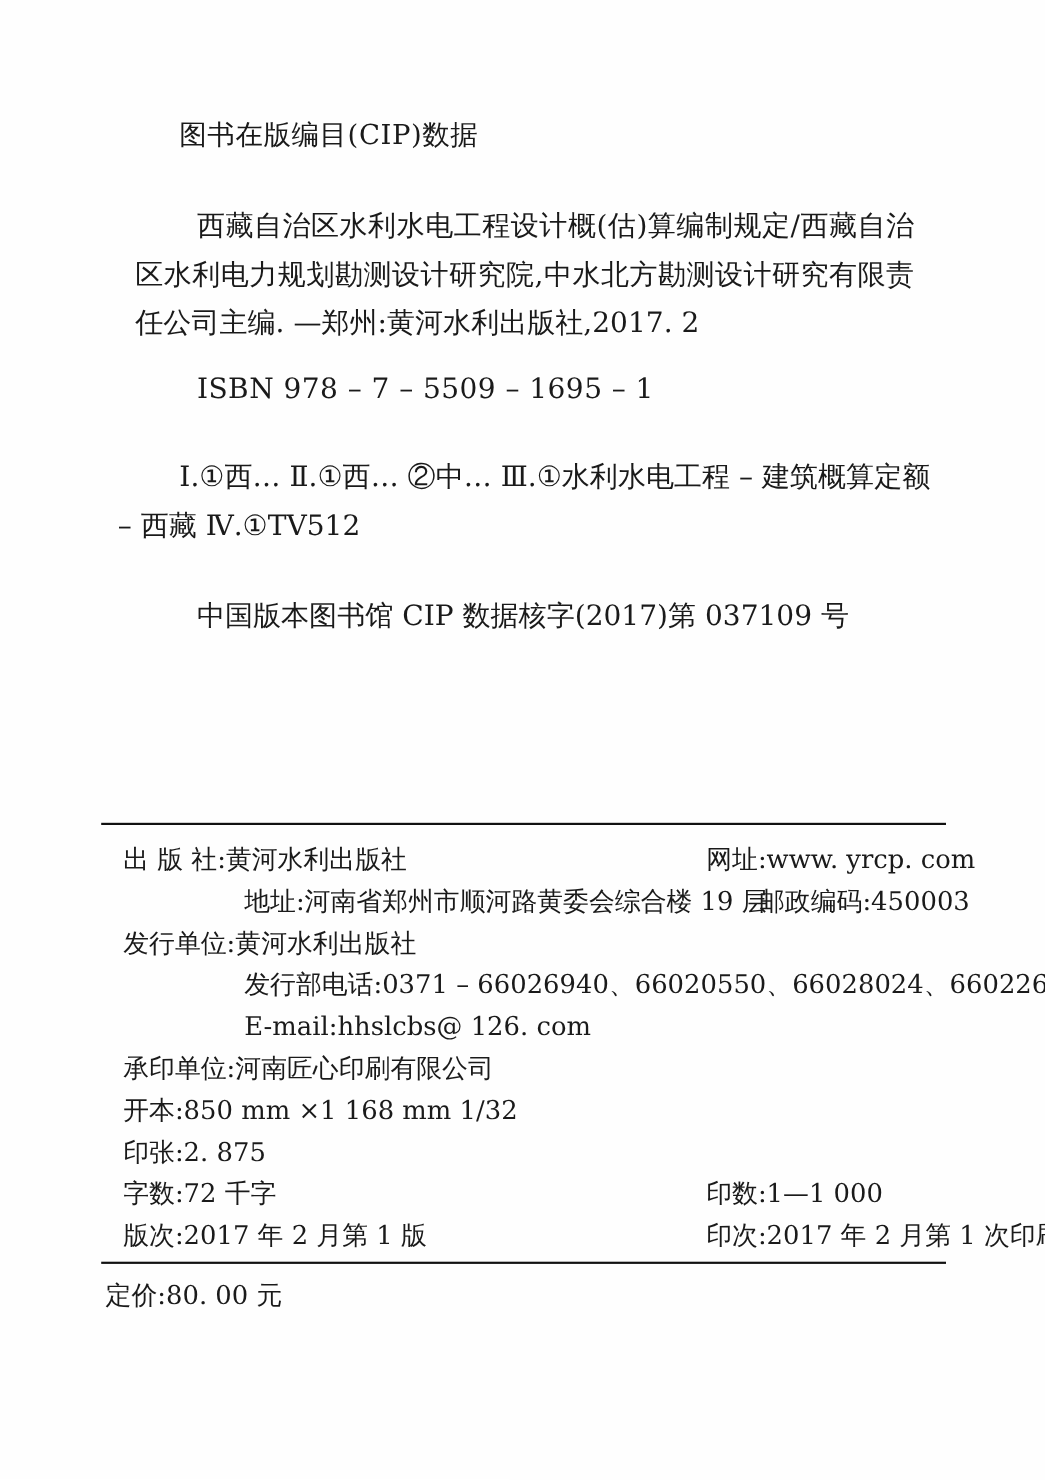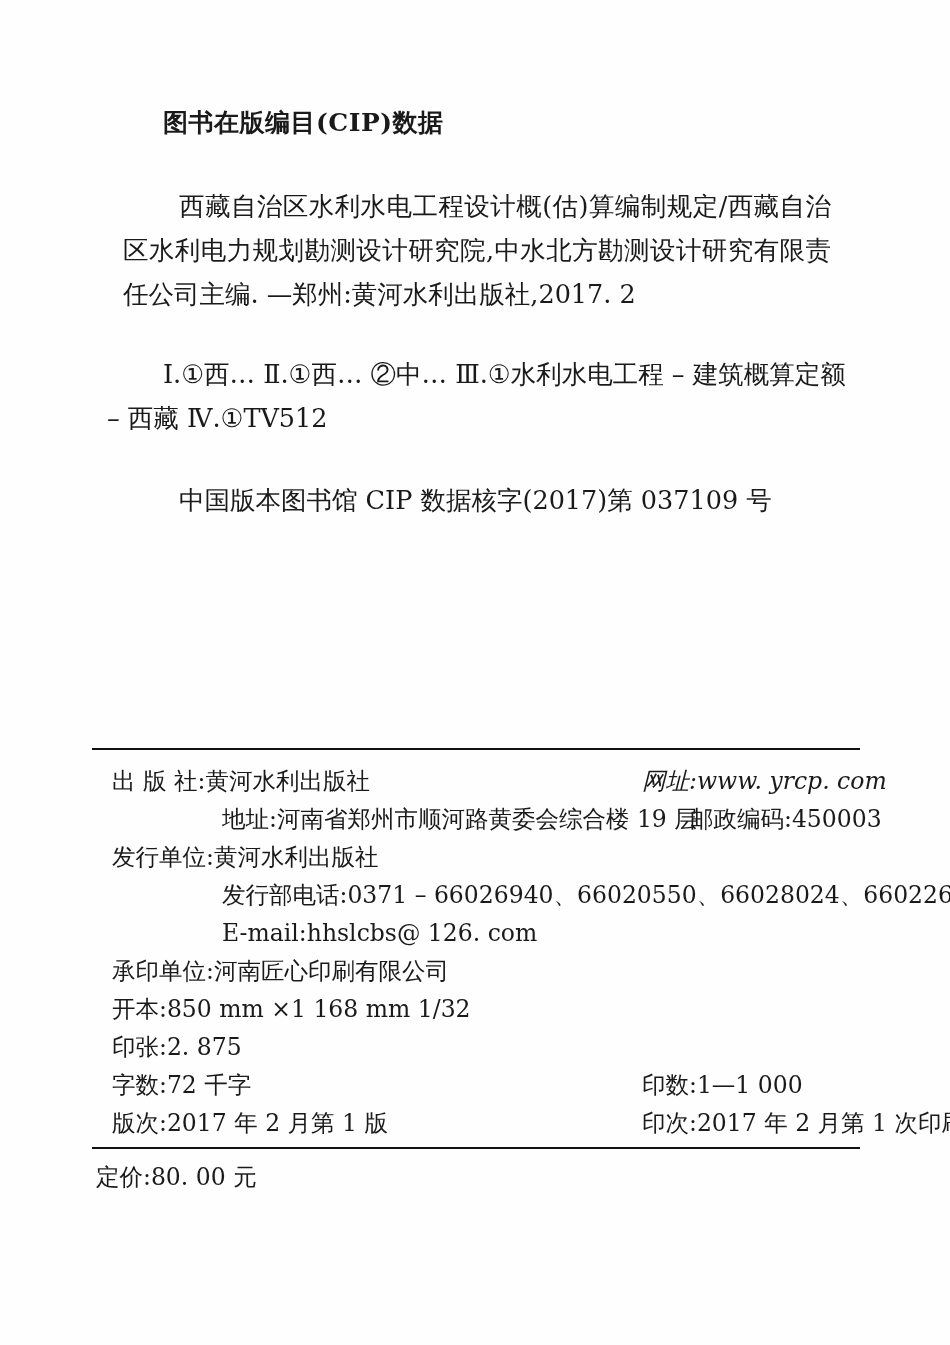--- a/index.html
+++ b/index.html
@@ -22,21 +22,21 @@
     inset: 0;
     background: #fefefe;
   }
 
   
   .cip-title {
     position: absolute;
     left: 163px;
     top: 106px;
     font-size: 25px;
-    font-weight: 700;
+    font-weight: 400;
     letter-spacing: 0.5px;
     white-space: nowrap;
   }
 
   
   .cip-block {
     position: absolute;
     left: 107px;
     top: 168px;
     width: 740px;
@@ -102,41 +102,42 @@
     position: absolute;
     left: 0;
     top: 0;
   }
   .colo-left.ind4 { left: 110px; }
   .colo-right {
     position: absolute;
     left: 530px;
     top: 0;
   }
-  .colo-right.web { left: 530px; font-style: italic; }
+  .colo-right.web { left: 530px; }
   .colo-right.zip { left: 530px; margin-left: 48px; }
 
   .price {
     position: absolute;
     left: 96px;
     top: 1158px;
     font-size: 23.5px;
     line-height: 38px;
     white-space: nowrap;
   }
 </style>
 </head>
 <body>
 
 <div class="page">
 
   <div class="cip-title">图书在版编目(CIP)数据</div>
 
   <div class="cip-block">
     <p class="cip-para indent2">西藏自治区水利水电工程设计概(估)算编制规定/西藏自治区水利电力规划勘测设计研究院,中水北方勘测设计研究有限责任公司主编. —郑州:黄河水利出版社,2017. 2</p>
+    <p class="cip-para isbn">ISBN 978 – 7 – 5509 – 1695 – 1</p>
     <div class="cip-gap-a"></div>
     <p class="cip-class">Ⅰ.①西…   Ⅱ.①西… ②中…   Ⅲ.①水利水电工程 – 建筑概算定额 – 西藏   Ⅳ.①TV512</p>
     <div class="cip-gap-b"></div>
     <p class="cip-corenum">中国版本图书馆 CIP 数据核字(2017)第 037109 号</p>
   </div>
 
   <div class="rule rule-top"></div>
 
   <div class="colophon">
 

